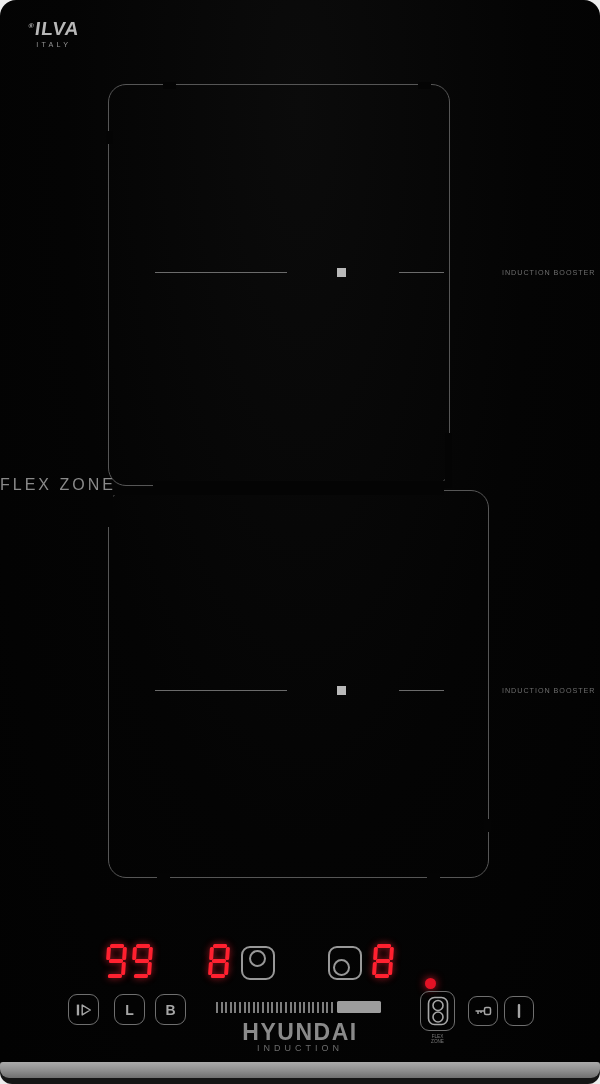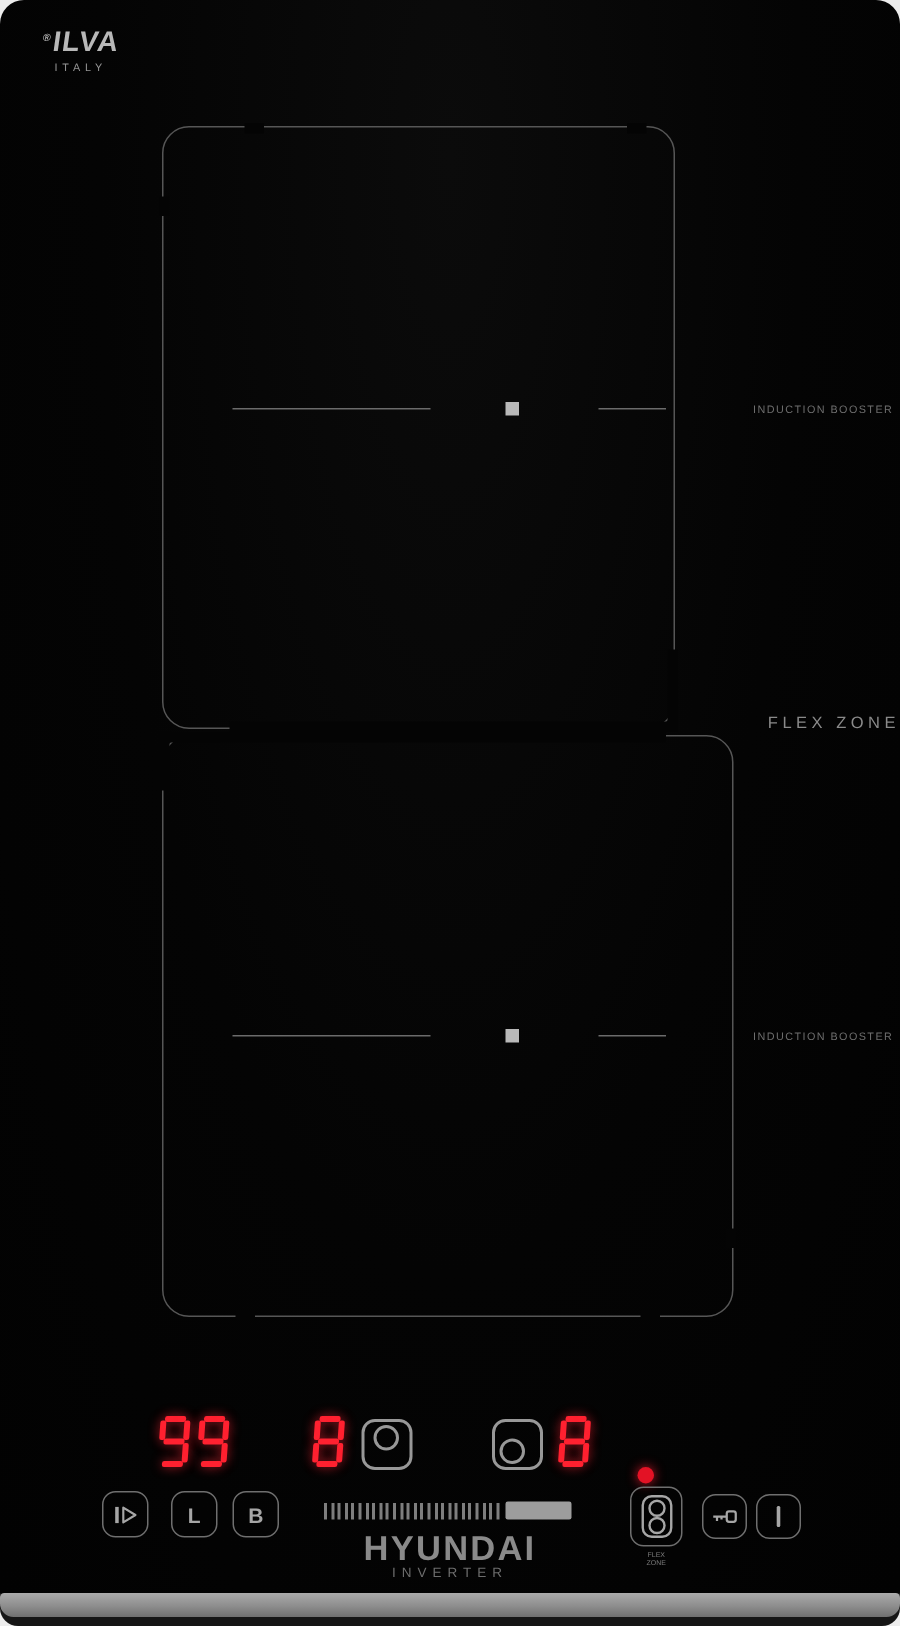--- a/index.html
+++ b/index.html
@@ -38,22 +38,22 @@
   
   .marker{position:absolute;display:flex;align-items:center;height:9px;gap:44px;}
   .marker-top{left:155px;top:268px;}
   .marker-bottom{left:155px;top:686px;}
   .mline1{width:132px;height:1.5px;background:#6b6b6b;}
   .msq{width:9px;height:9px;background:#b9b9b9;margin-left:6px;}
   .mline2{width:45px;height:1.5px;background:#6b6b6b;margin-left:9px;}
   .mlabel{margin-left:14px;font-size:9px;letter-spacing:1.2px;color:#6e6e6e;white-space:nowrap;
           transform:scale(0.8);transform-origin:left center;}
   
-  .flexlabel{position:absolute;left:0;top:476px;width:600px;text-align:right;
-             font-size:11px;letter-spacing:3px;color:#8a8a8a;}
+  .flexlabel{position:absolute;left:0;top:476px;width:600px;text-align:left;
+             font-size:16px;letter-spacing:3px;color:#8a8a8a;}
   
   .sevenseg{position:absolute;display:flex;}
   .dig{position:relative;width:20px;height:34px;margin:0 3px;transform:skewX(-4deg);}
   .seg{position:absolute;border-radius:1.5px;opacity:0;}
   .seg.on{opacity:1;background:#ff2130;box-shadow:0 0 7px rgba(255,40,55,.7);}
   .seg-a{left:3px;top:0;width:14px;height:4px;}
   .seg-g{left:3px;top:15px;width:14px;height:4px;}
   .seg-d{left:3px;top:30px;width:14px;height:4px;}
   .seg-f{left:0;top:3px;width:4px;height:13px;}
   .seg-b{left:16px;top:3px;width:4px;height:13px;}
@@ -250,17 +250,17 @@
       </svg>
     </div>
 
     <div class="btn btn-power">
       <svg width="8" height="16" viewBox="0 0 8 16">
         <rect x="2.8" y="1" width="2.4" height="14" rx="1" fill="#a6a6a6"></rect>
       </svg>
     </div>
 
     <div class="brandname">HYUNDAI</div>
-    <div class="brandsub">INVERTER</div>
+    <div class="brandsub">INDUCTION</div>
   </div>
 
   <div class="front-edge"></div>
 </div>
 
 </body></html>

